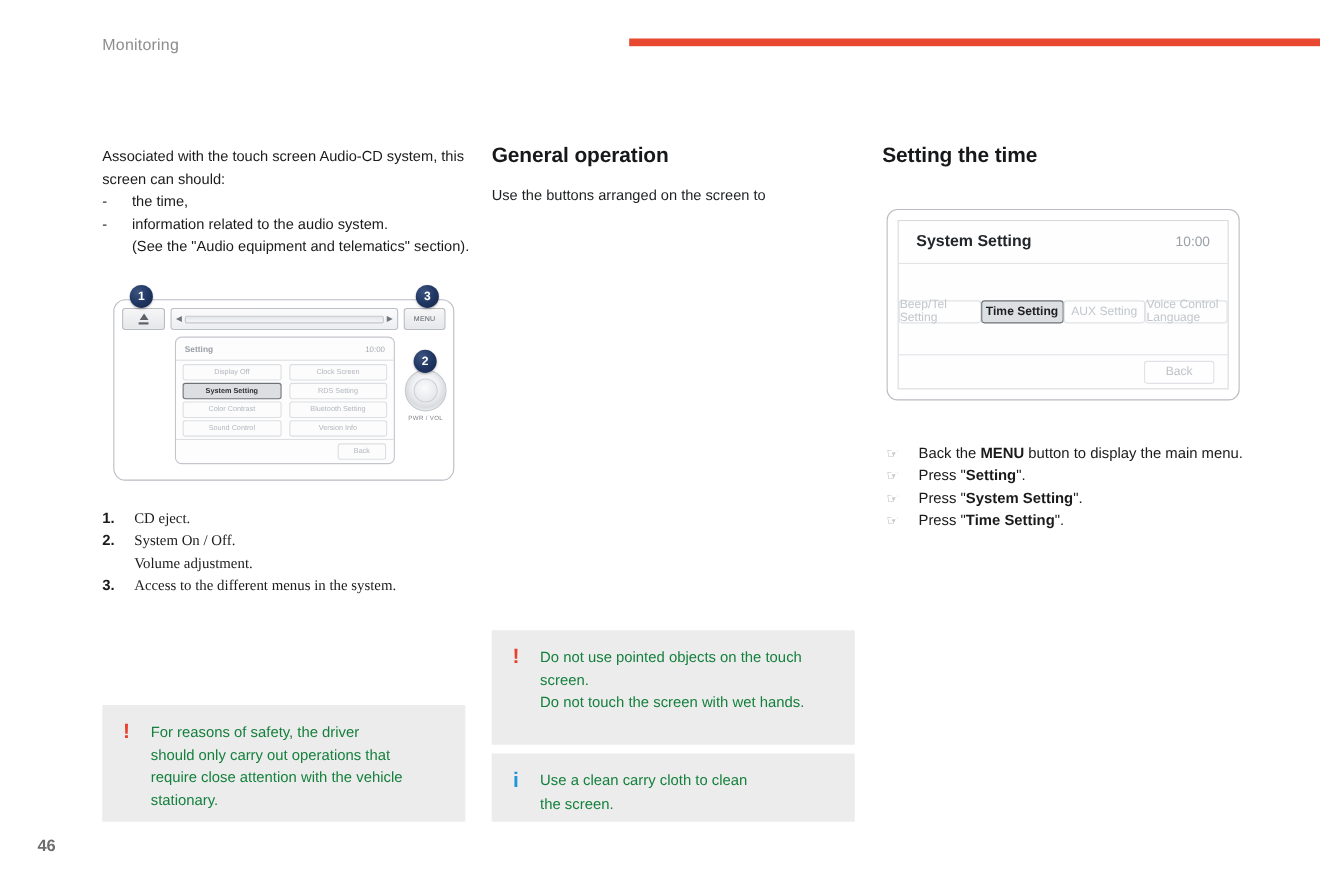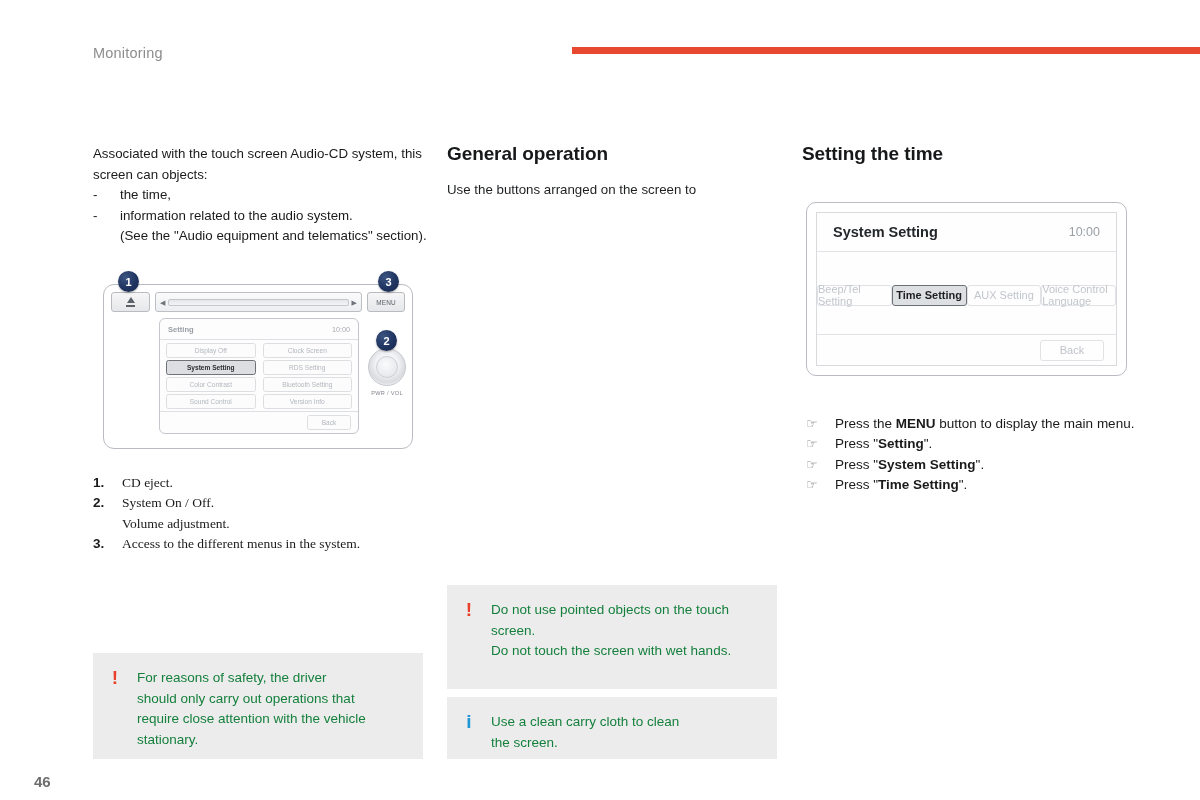--- a/index.html
+++ b/index.html
@@ -5,21 +5,21 @@
   html,body{margin:0;padding:0;}
   body{
     width:1200px;height:800px;
     background:#ffffff;
     font-family:"Liberation Sans", sans-serif;
     color:#1a1a1a;
     position:relative;
     overflow:hidden;
     -webkit-font-smoothing:antialiased;
   }
-  .page{position:absolute;inset:0;margin-top:12px;}
+  .page{position:absolute;inset:0;}
 
   
   .running-head{
     position:absolute;left:93px;top:33px;
     font-size:14.5px;color:#8d8d8d;letter-spacing:.2px;
   }
   .head-rule{
     position:absolute;left:572px;top:35px;
     width:628px;height:7px;background:#e8482f;
   }
@@ -248,21 +248,21 @@
 </head>
 <body>
 
 <div class="page">
 
   <div class="running-head">Monitoring</div>
   <div class="head-rule"></div>
 
   <div class="intro">
     <p>Associated with the touch screen Audio-CD system, this</p>
-    <p>screen can objects:</p>
+    <p>screen can should:</p>
     <div class="dashrow">
       <span class="dash">-</span>
       <span class="txt">the time,</span>
     </div>
     <div class="dashrow">
       <span class="dash">-</span>
       <span class="txt">information related to the audio system.</span>
     </div>
     <div class="indent">(See the "Audio equipment and telematics" section).</div>
   </div>
@@ -354,21 +354,21 @@
       </div>
       <div class="sys-foot">
         <div class="sys-back">Back</div>
       </div>
     </div>
   </div>
 
   <div class="steps">
     <div class="step">
       <span class="hand">☞</span>
-      <span class="stxt"><span>Press the </span><b>MENU</b><span> button to display the main menu.</span></span>
+      <span class="stxt"><span>Back the </span><b>MENU</b><span> button to display the main menu.</span></span>
     </div>
     <div class="step">
       <span class="hand">☞</span>
       <span class="stxt"><span>Press "</span><b>Setting</b><span>".</span></span>
     </div>
     <div class="step">
       <span class="hand">☞</span>
       <span class="stxt"><span>Press "</span><b>System Setting</b><span>".</span></span>
     </div>
     <div class="step">

